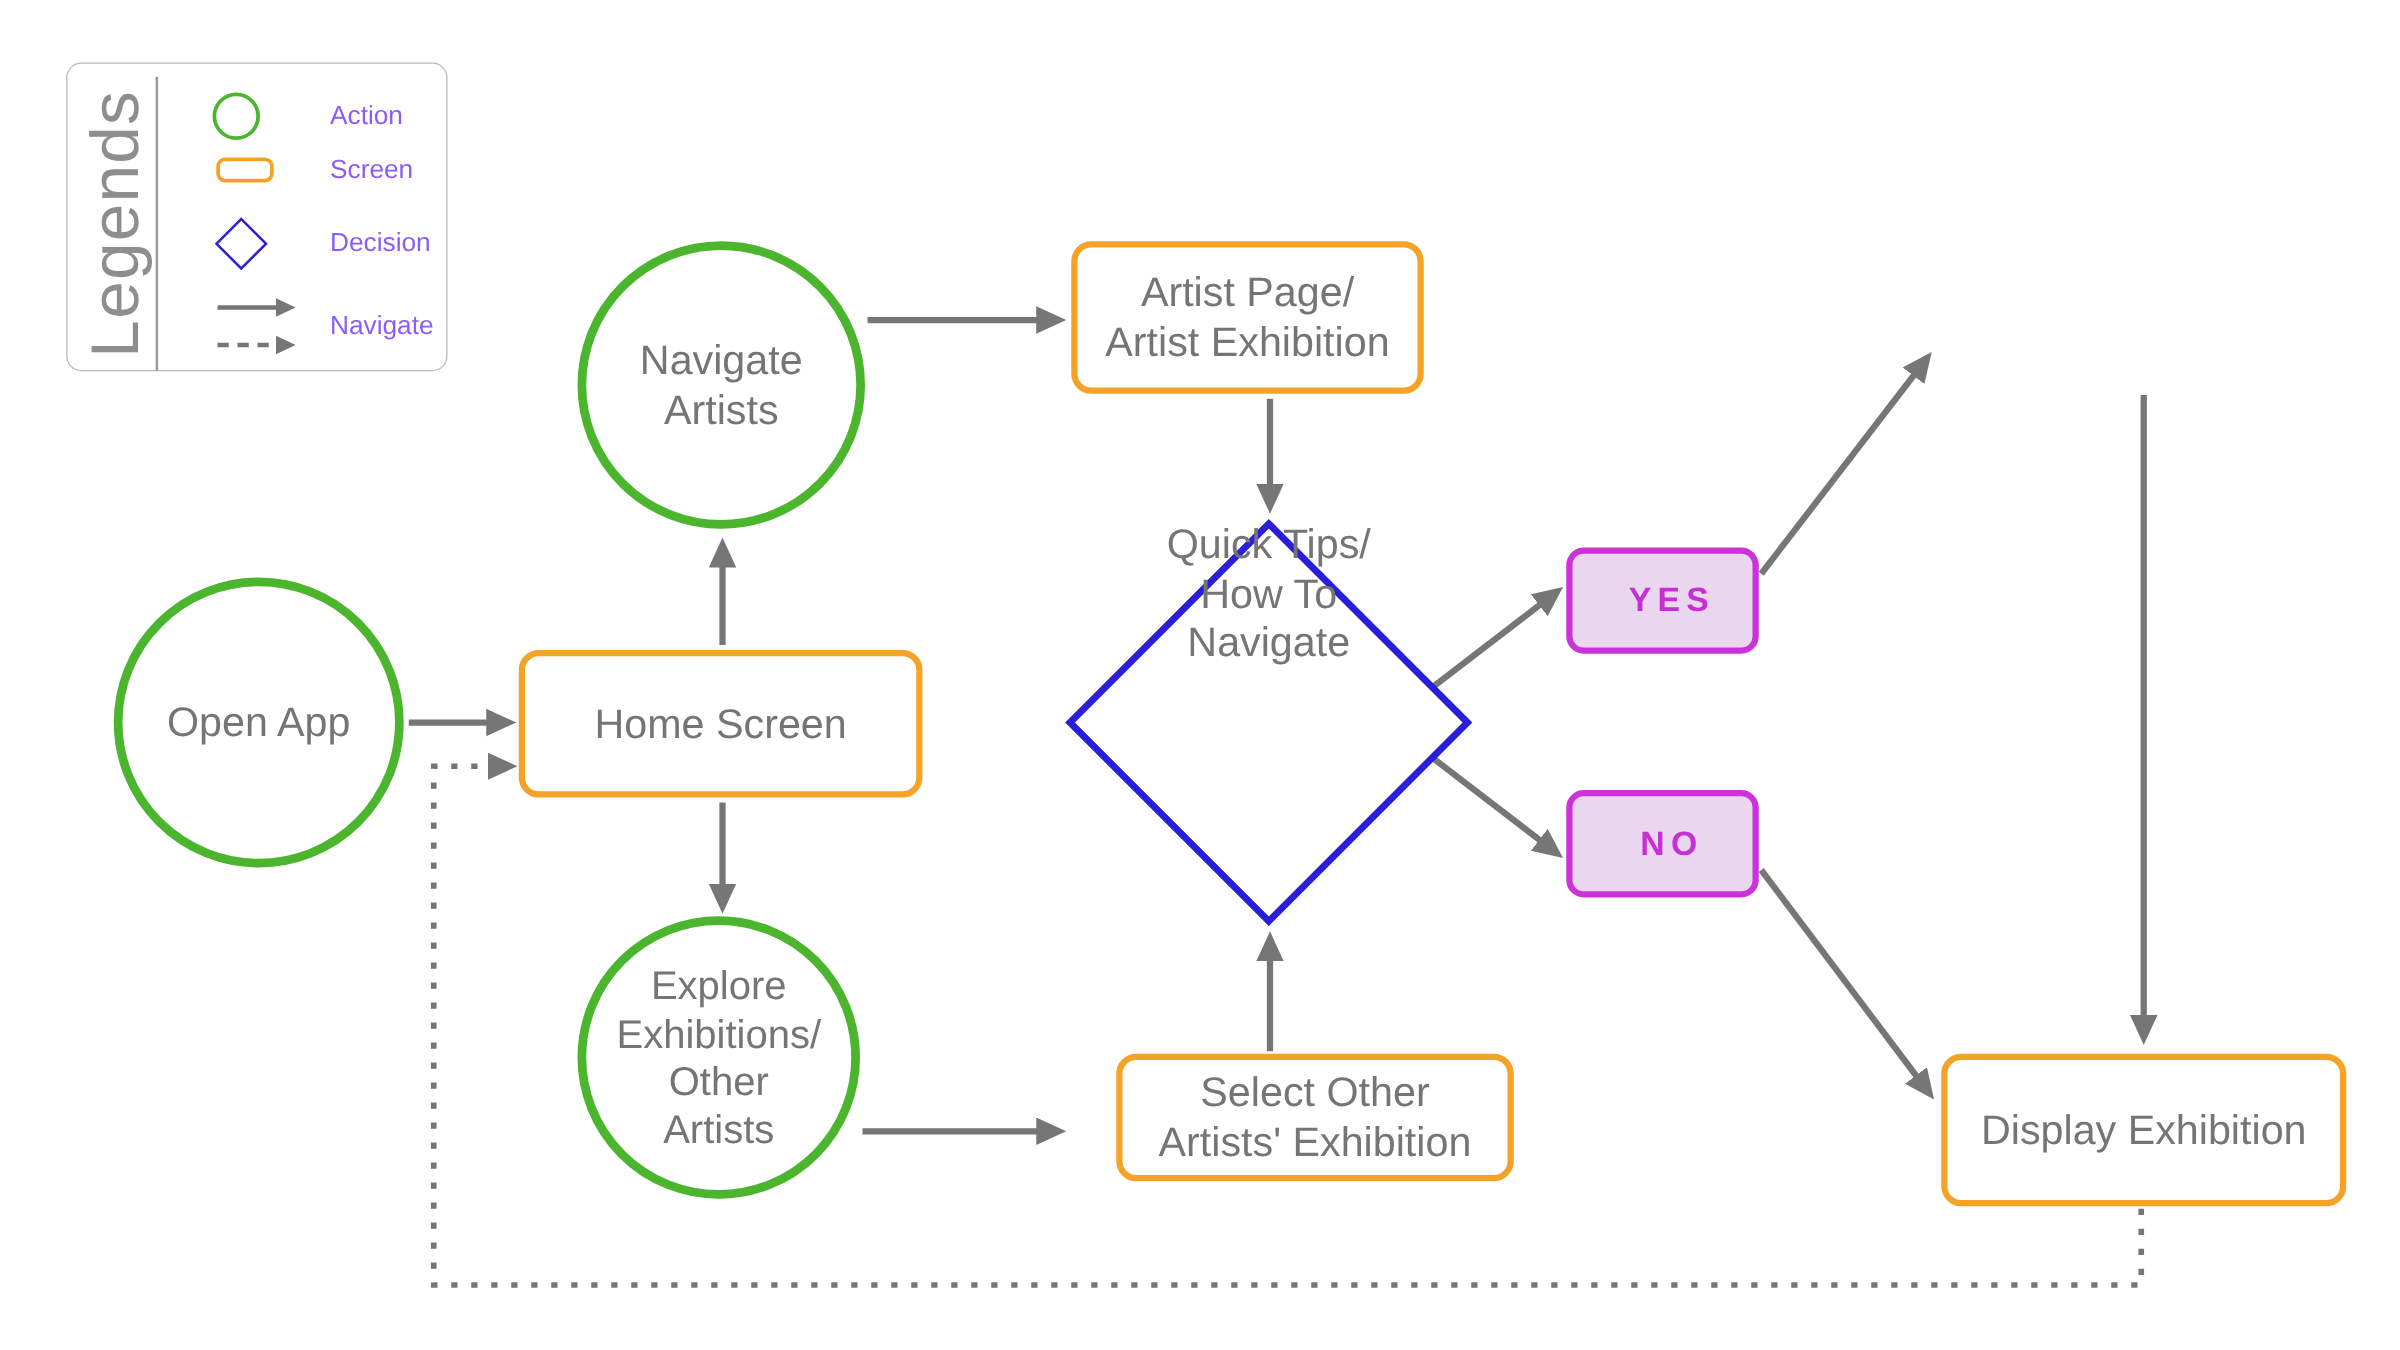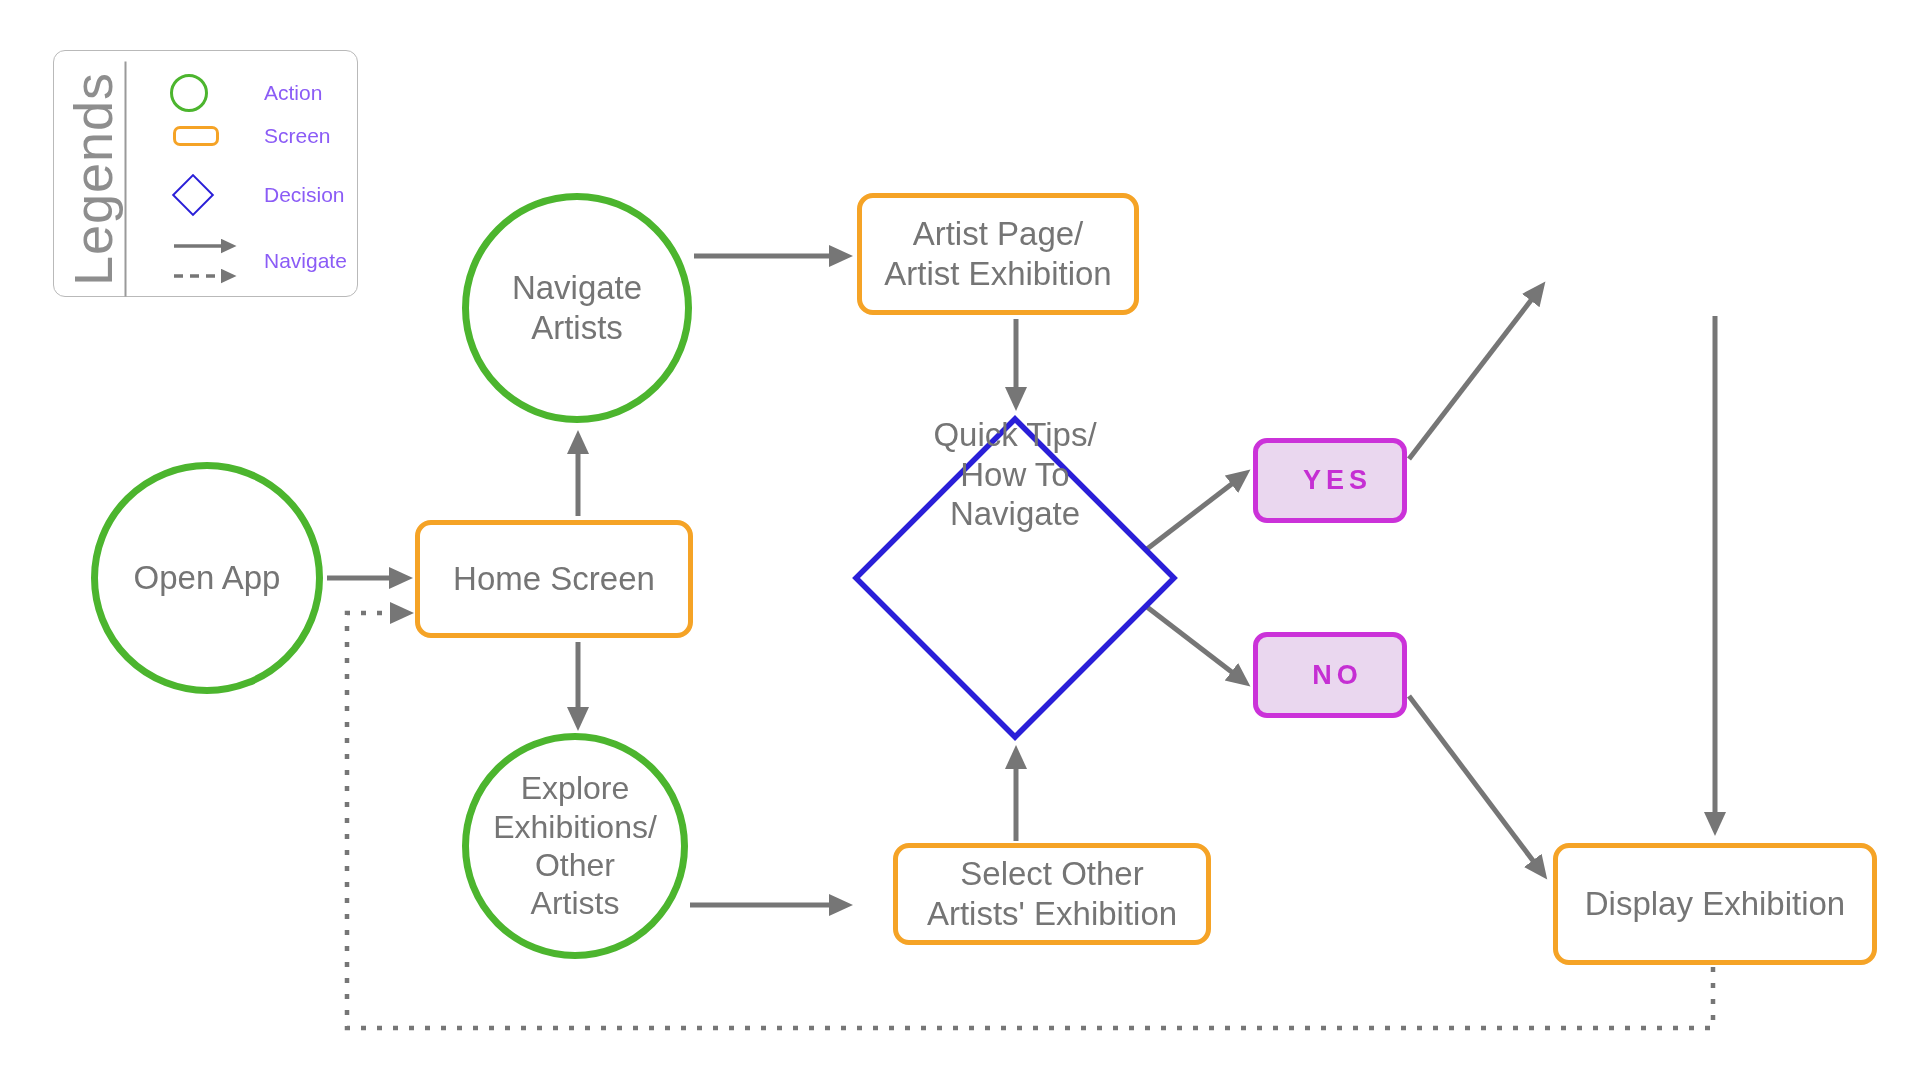--- a/index.html
+++ b/index.html
@@ -91,21 +91,21 @@
     <span class="nlabel">Navigate
 Artists</span>
   </div>
   <div class="circle-node" style="left:462px;top:733px;width:226px;height:226px">
     <span class="nlabel" style="font-size:32px">Explore
 Exhibitions/
 Other
 Artists</span>
   </div>
 
-  <div class="rect-node" style="left:415px;top:520px;width:278px;height:118px">
+  <div class="rect-node" style="left:415px;top:520px;width:323px;height:118px">
     <span class="nlabel">Home Screen</span>
   </div>
   <div class="rect-node" style="left:857px;top:193px;width:282px;height:122px">
     <span class="nlabel">Artist Page/
 Artist Exhibition</span>
   </div>
   <div class="rect-node" style="left:893px;top:843px;width:318px;height:102px">
     <span class="nlabel">Select Other
 Artists' Exhibition</span>
   </div>

